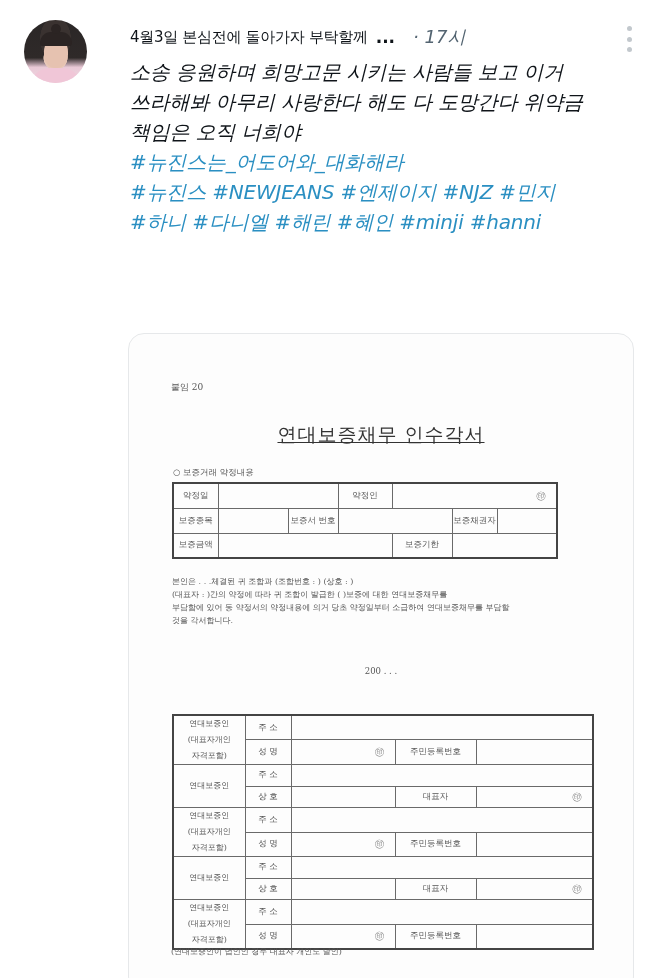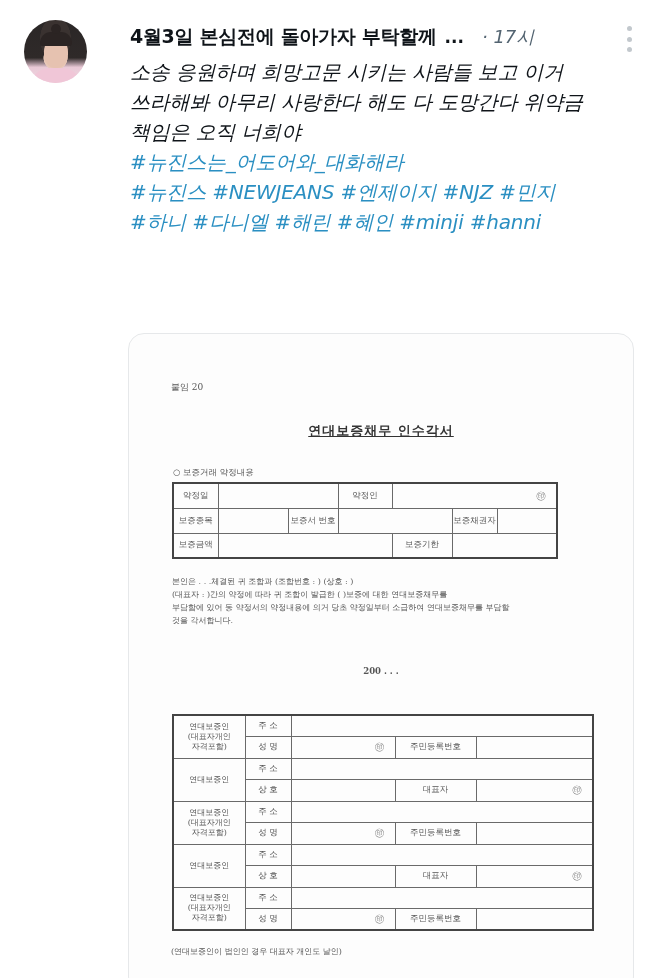--- a/index.html
+++ b/index.html
@@ -12,56 +12,56 @@
                 radial-gradient(ellipse at 50% 30%, #3a3230 0 34%, transparent 35%),
                 linear-gradient(180deg, #2a2626 0%, #2f2a29 60%, #e9c9d6 75%, #f1d6e2 100%);
     overflow: hidden;
   }
   .avatar .face { position: absolute; left: 20px; top: 18px; width: 24px; height: 30px; border-radius: 45%; background: #e6c2b0; }
   .avatar .bangs { position: absolute; left: 16px; top: 12px; width: 32px; height: 14px; border-radius: 14px 14px 4px 4px; background: #2b2423; }
   .avatar .top-knot { position: absolute; left: 27px; top: 4px; width: 10px; height: 10px; border-radius: 50%; background: #2b2423; }
   .avatar .shirt { position: absolute; left: 6px; top: 48px; width: 52px; height: 20px; border-radius: 20px 20px 0 0; background: #f0c6d7; }
 
   .header-row { position: absolute; left: 130px; top: 22px; right: 20px; height: 30px; display: flex; align-items: center; }
-  .display-name { font-weight: bold; font-size: 19px; letter-spacing: -0.3px; white-space: nowrap; color: #0f1419; }
+  .display-name { font-weight: normal; font-size: 15px; letter-spacing: -0.3px; white-space: nowrap; color: #0f1419; }
   .ellipsis { font-size: 17px; font-weight: bold; margin-left: 8px; color: #0f1419; }
   .timestamp { font-size: 18px; color: #536471; margin-left: 18px; white-space: nowrap; font-style: italic; }
   .more-icon { position: absolute; right: 4px; top: 4px; width: 10px; height: 26px; display: flex; flex-direction: column; justify-content: space-between; align-items: center; cursor: pointer; }
   .more-icon span { width: 5px; height: 5px; border-radius: 50%; background: #c2c8cd; display: block; }
 
   .tweet-body { position: absolute; left: 130px; top: 57px; width: 510px; font-size: 20px; line-height: 30px; letter-spacing: -0.2px; font-style: italic; }
   .tweet-body .line { white-space: nowrap; display: block; }
   .hashtag-line { white-space: nowrap; display: block; }
   .hashtag { color: #1d9bf0; color: #2a8fc2; cursor: pointer; }
 
   .media-card {
     position: absolute; left: 128px; top: 333px; width: 506px; height: 660px;
     border: 1px solid #e6e8ea; border-radius: 16px; background: #fdfdfd; overflow: hidden;
   }
   .doc { position: absolute; left: 0; top: 0; width: 100%; height: 100%; color: #444; font-family: "DejaVu Serif", "Liberation Serif", serif; }
   .doc-annex { position: absolute; left: 42px; top: 47px; font-size: 9px; color: #555; }
-  .doc-title { position: absolute; left: 0; width: 100%; top: 88px; text-align: center; font-size: 13px; font-weight: bold; color: #333; text-decoration: underline; letter-spacing: 1px; }
+  .doc-title { position: absolute; left: 0; width: 100%; top: 88px; text-align: center; font-size: 19px; font-weight: normal; color: #333; text-decoration: underline; letter-spacing: 1px; }
   .doc-section { position: absolute; left: 44px; top: 133px; font-size: 8.5px; color: #555; }
 
   table.form { position: absolute; border-collapse: collapse; font-size: 8.5px; color: #555; table-layout: fixed; }
   table.form td { border: 1px solid #6a6a6a; text-align: center; vertical-align: middle; padding: 0; }
   table.form { border: 2px solid #444; }
   .seal { font-size: 10px; color: #777; }
   .right { text-align: right !important; padding-right: 10px !important; }
 
   .t1 { left: 43px; top: 148px; width: 383px; }
   .t1 td { height: 25px; }
 
   .doc-para { position: absolute; left: 43px; top: 241px; width: 424px; font-size: 8px; line-height: 13px; color: #555; }
   .doc-para .p-line { display: block; white-space: nowrap; overflow: hidden; }
-  .doc-date { position: absolute; left: 0; width: 100%; top: 332px; text-align: center; font-size: 8.5px; color: #555; font-weight: bold; }
+  .doc-date { position: absolute; left: 0; width: 100%; top: 332px; text-align: center; font-size: 8.5px; color: #555; }
 
   .t2 { left: 43px; top: 380px; width: 420px; }
   .t2 td { height: 21.5px; }
-  .t2 td.grp { line-height: 10px; font-size: 8px; }
+  .t2 td.grp { line-height: 16px; font-size: 8px; }
   .doc-note { position: absolute; left: 42px; top: 612px; font-size: 8px; color: #555; }
 </style>
 </head>
 <body>
 
 <div class="avatar">
   <div class="shirt"></div>
   <div class="face"></div>
   <div class="bangs"></div>
   <div class="top-knot"></div>

